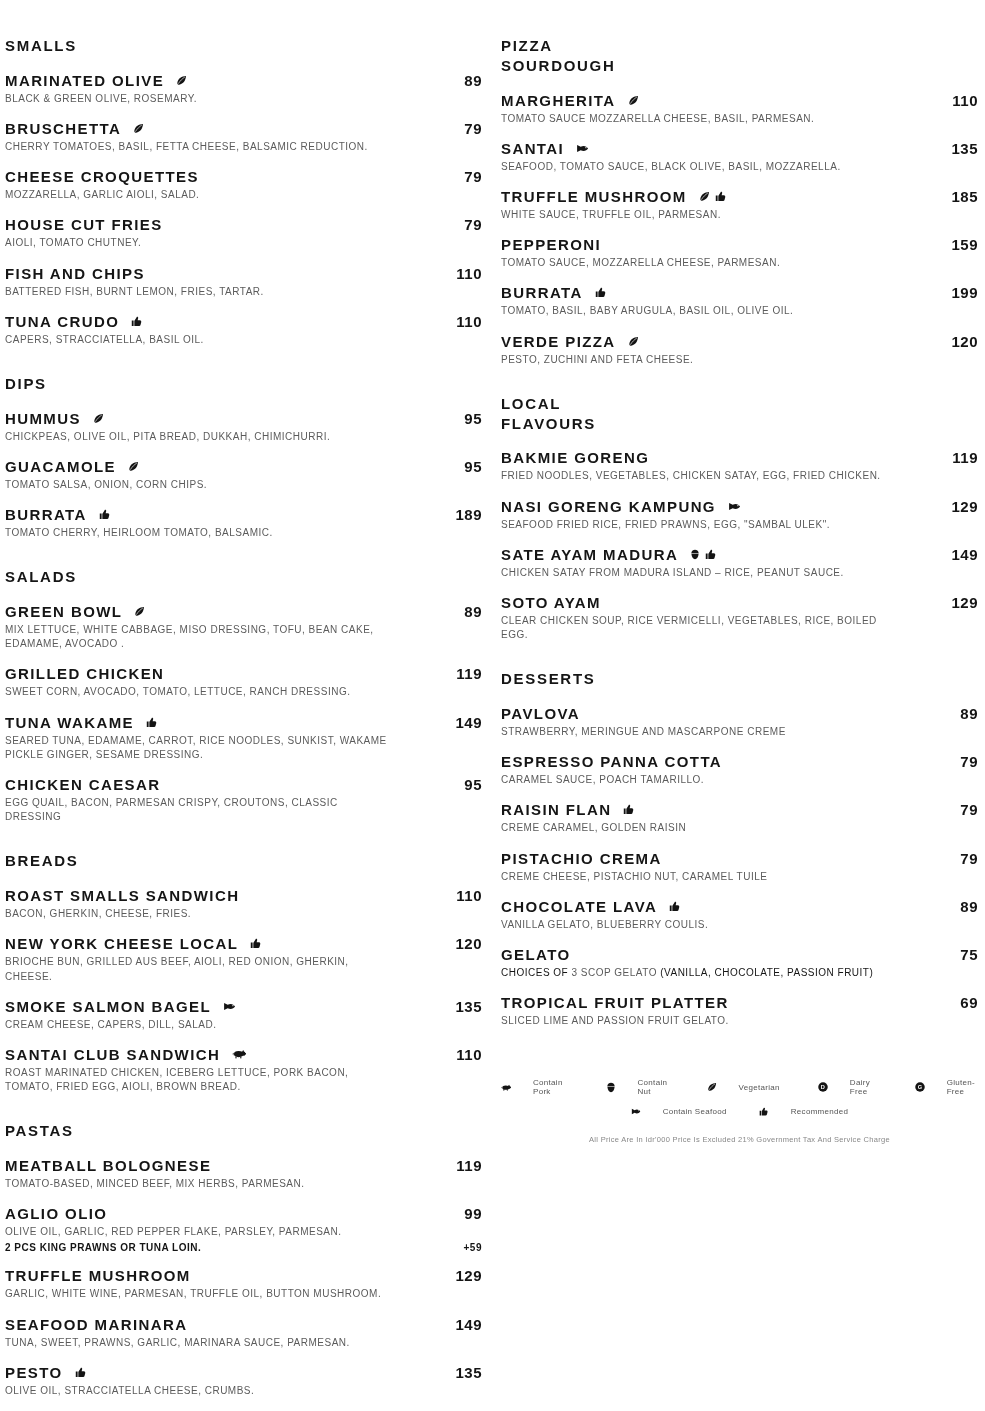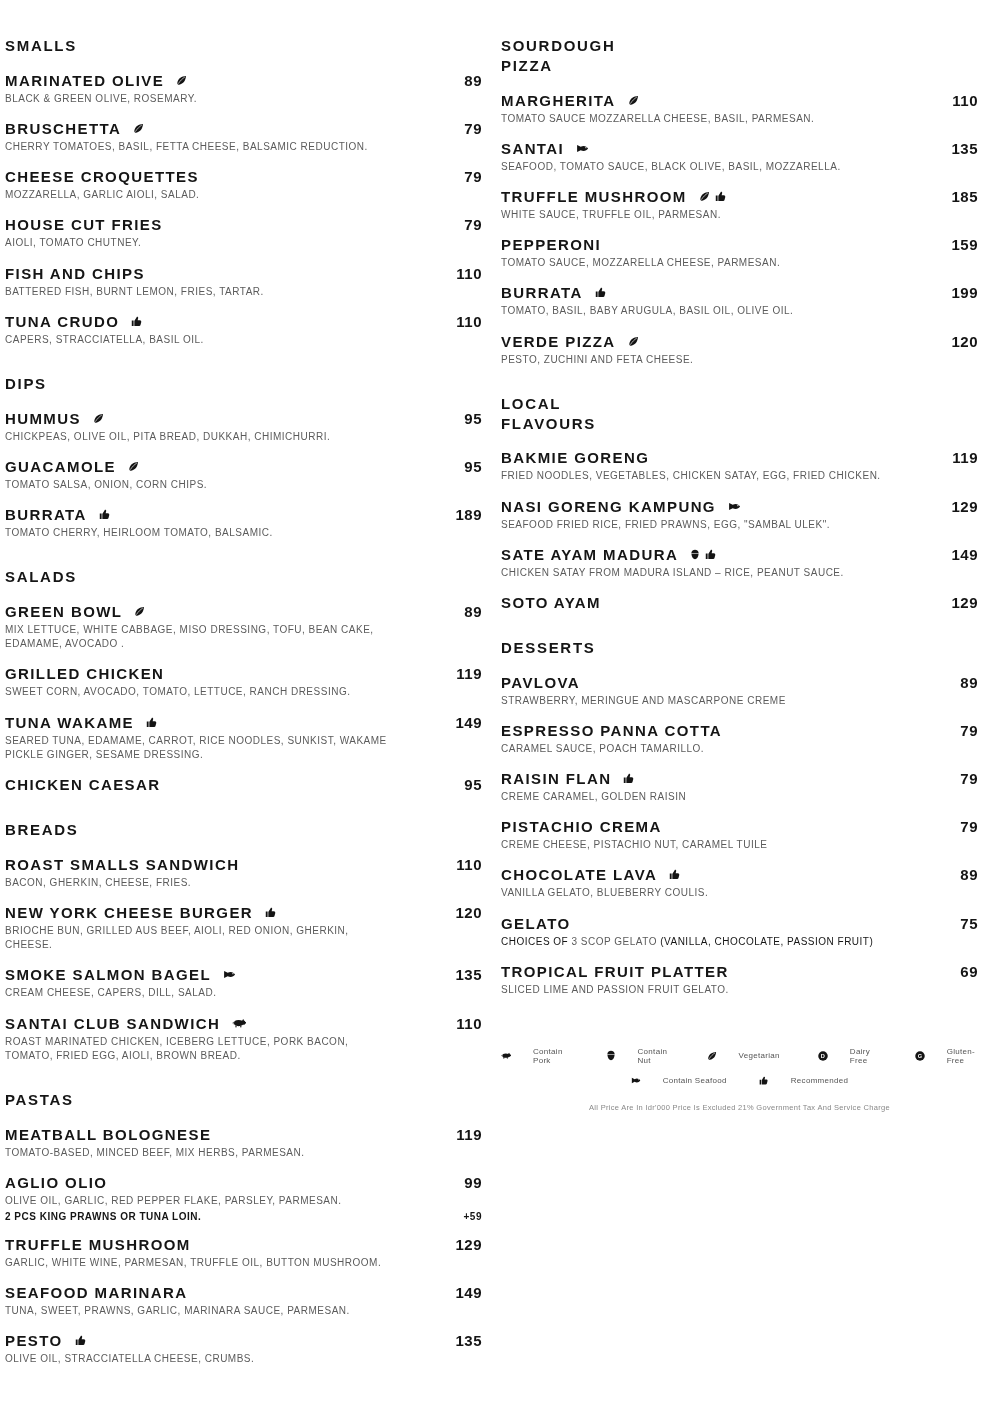--- a/index.html
+++ b/index.html
@@ -224,39 +224,40 @@
             </div>
             <div class="desc">SEARED TUNA, EDAMAME, CARROT, RICE NOODLES, SUNKIST, WAKAME PICKLE GINGER, SESAME DRESSING.</div>
           </div>
           <div class="item">
             <div class="item-row">
               <div class="name-wrap">
                 <span class="name">CHICKEN CAESAR</span>
               </div>
               <span class="price">95</span>
             </div>
+            <div class="desc">EGG QUAIL, BACON, PARMESAN CRISPY, CROUTONS, CLASSIC DRESSING</div>
           </div>
         </section>
         <section class="section">
           <h2 class="section-title">
             <span class="title-line">BREADS</span>
           </h2>
           <div class="item">
             <div class="item-row">
               <div class="name-wrap">
                 <span class="name">ROAST SMALLS SANDWICH</span>
               </div>
               <span class="price">110</span>
             </div>
             <div class="desc">BACON, GHERKIN, CHEESE, FRIES.</div>
           </div>
           <div class="item">
             <div class="item-row">
               <div class="name-wrap">
-                <span class="name">NEW YORK CHEESE BURGER</span>
+                <span class="name">NEW YORK CHEESE LOCAL</span>
                 <span class="icons">
                   <span class="ic">
                     <svg viewBox="0 0 13 12" width="12" height="11">
                       <path fill="#141414" d="M.8 5h2v6h-2zM3.6 11h4.9c.9 0 1.6-.5 1.8-1.3l.8-3c.3-1-.4-2-1.5-2H7.2l.6-2.4C8 1 6.7.3 6.1 1.3L3.9 4.9l-.3.4z"></path>
                     </svg>
                   </span>
                 </span>
               </div>
               <span class="price">120</span>
             </div>
@@ -362,22 +363,22 @@
             </div>
             <div class="desc">OLIVE OIL, STRACCIATELLA CHEESE, CRUMBS.</div>
           </div>
         </section>
       </div>
   </div>
   <div class="col">
     <div data-sections="">
         <section class="section">
           <h2 class="section-title">
+            <span class="title-line">PIZZA</span>
             <span class="title-line">SOURDOUGH</span>
-            <span class="title-line">PIZZA</span>
           </h2>
           <div class="item">
             <div class="item-row">
               <div class="name-wrap">
                 <span class="name">MARGHERITA</span>
                 <span class="icons">
                   <span class="ic">
                     <svg viewBox="0 0 12 12" width="11" height="11">
                       <path fill="#141414" d="M10.9 1.1C6.2 1.3 2.6 3.4 1.5 8.2c-.3 1.4.4 2.6 1.9 2.3C8.2 9.6 10.6 5.9 10.9 1.1z"></path>
                       <path fill="none" stroke="#fff" stroke-width=".7" d="M2.6 9.4C4.6 6.2 7 3.9 9.6 2.3"></path>
@@ -524,20 +525,21 @@
             </div>
             <div class="desc">CHICKEN SATAY FROM MADURA ISLAND – RICE,  PEANUT SAUCE.</div>
           </div>
           <div class="item">
             <div class="item-row">
               <div class="name-wrap">
                 <span class="name">SOTO AYAM</span>
               </div>
               <span class="price">129</span>
             </div>
+            <div class="desc">CLEAR CHICKEN SOUP, RICE VERMICELLI, VEGETABLES, RICE, BOILED EGG.</div>
           </div>
         </section>
         <section class="section">
           <h2 class="section-title">
             <span class="title-line">DESSERTS</span>
           </h2>
           <div class="item">
             <div class="item-row">
               <div class="name-wrap">
                 <span class="name">PAVLOVA</span>

